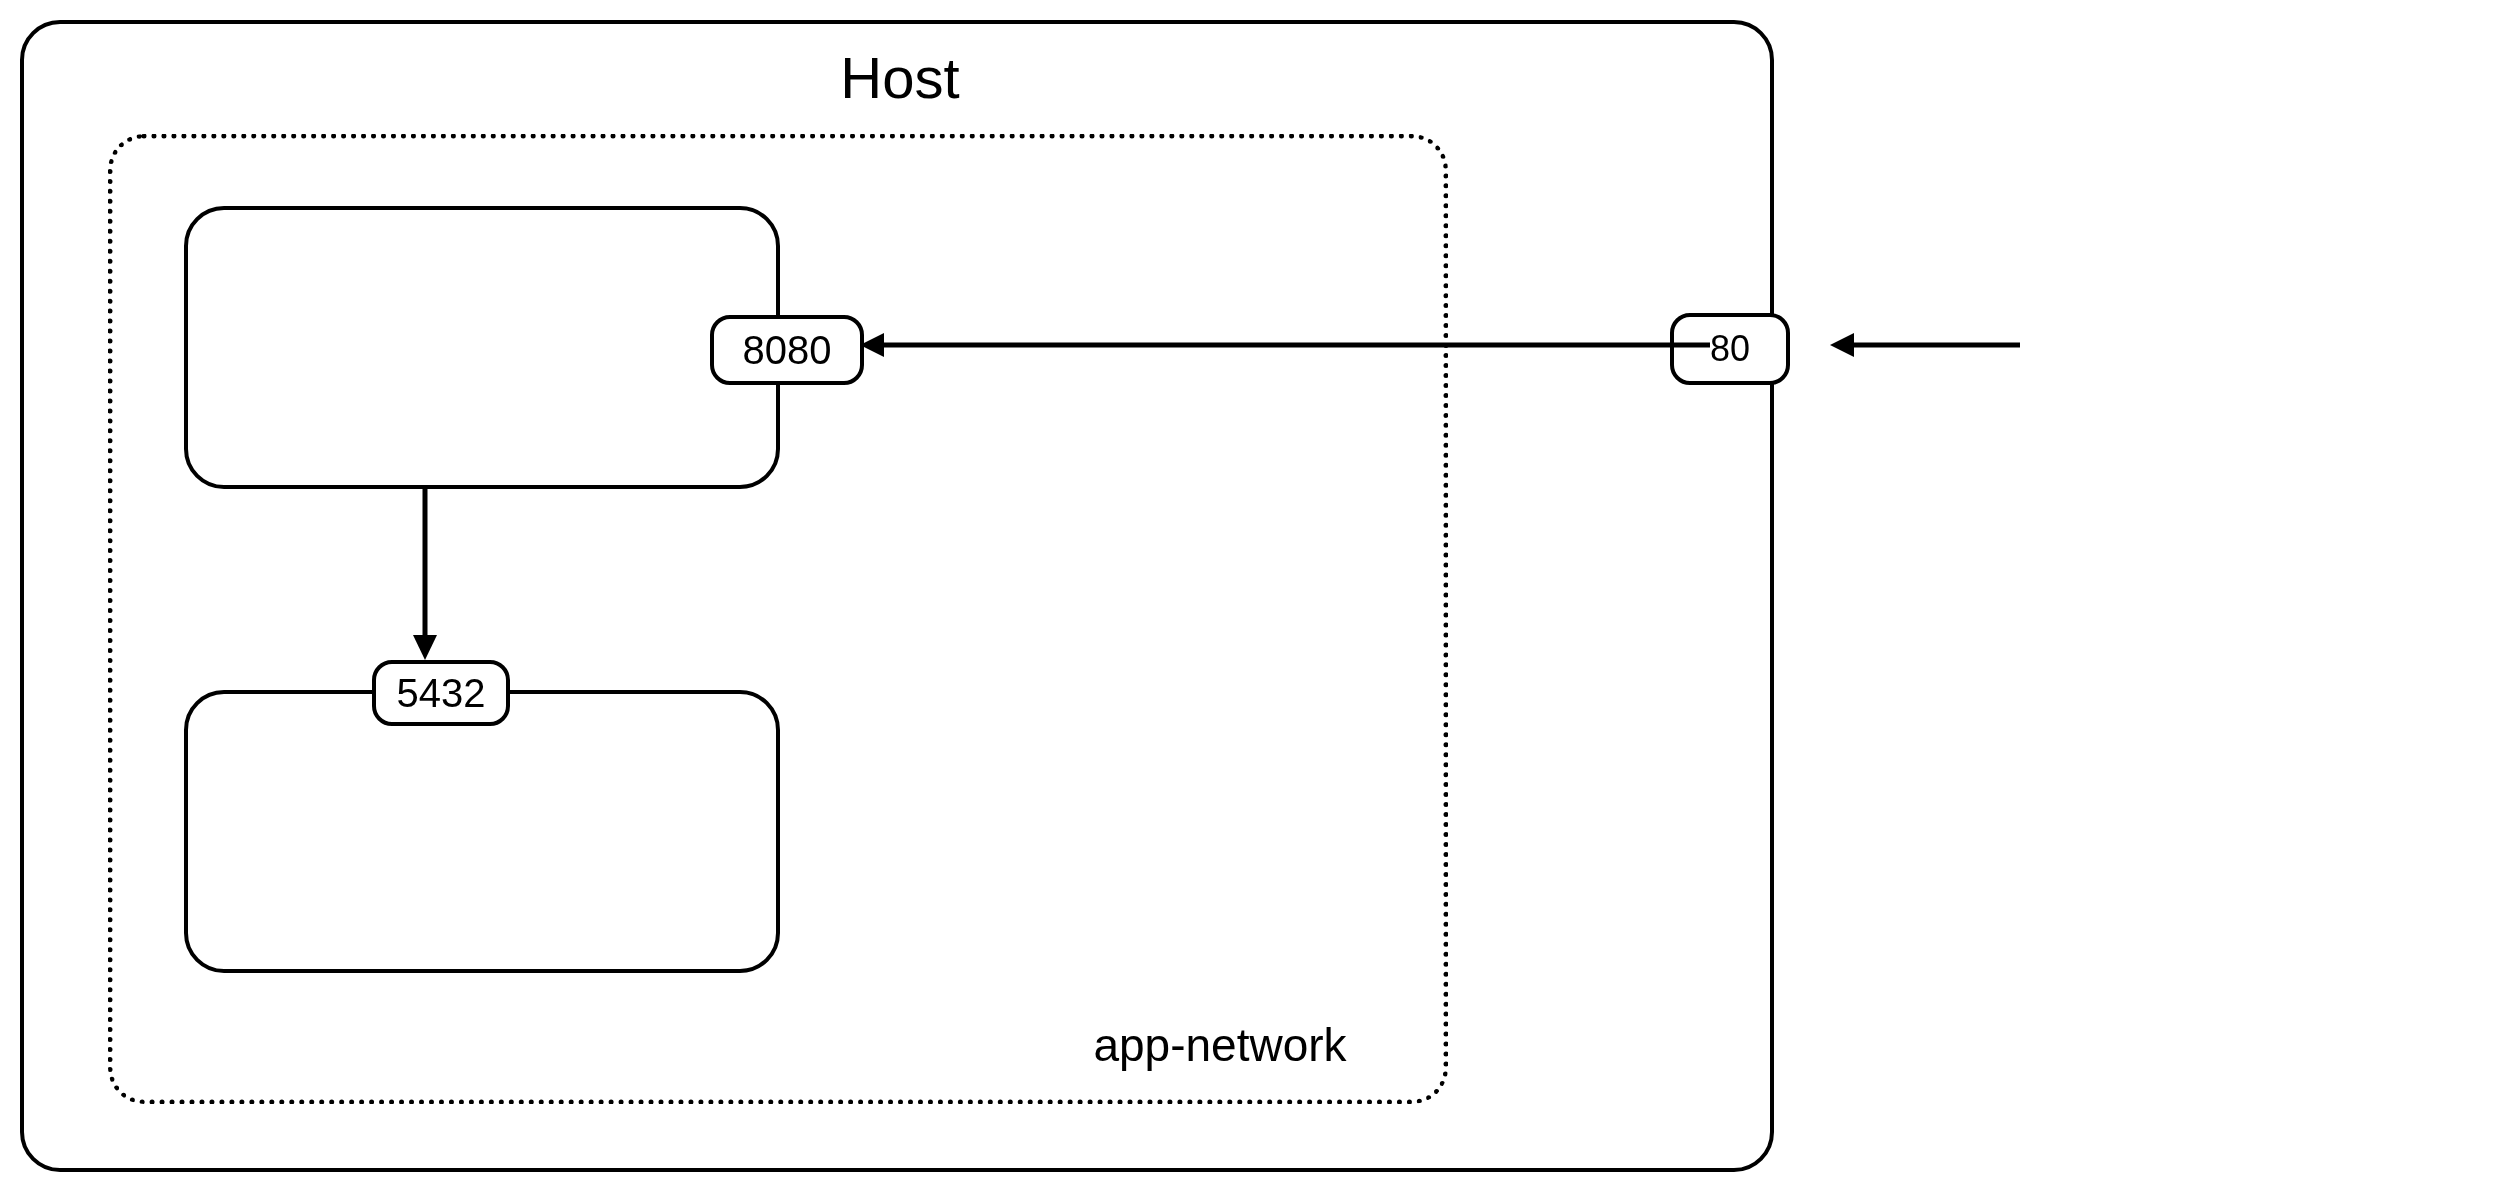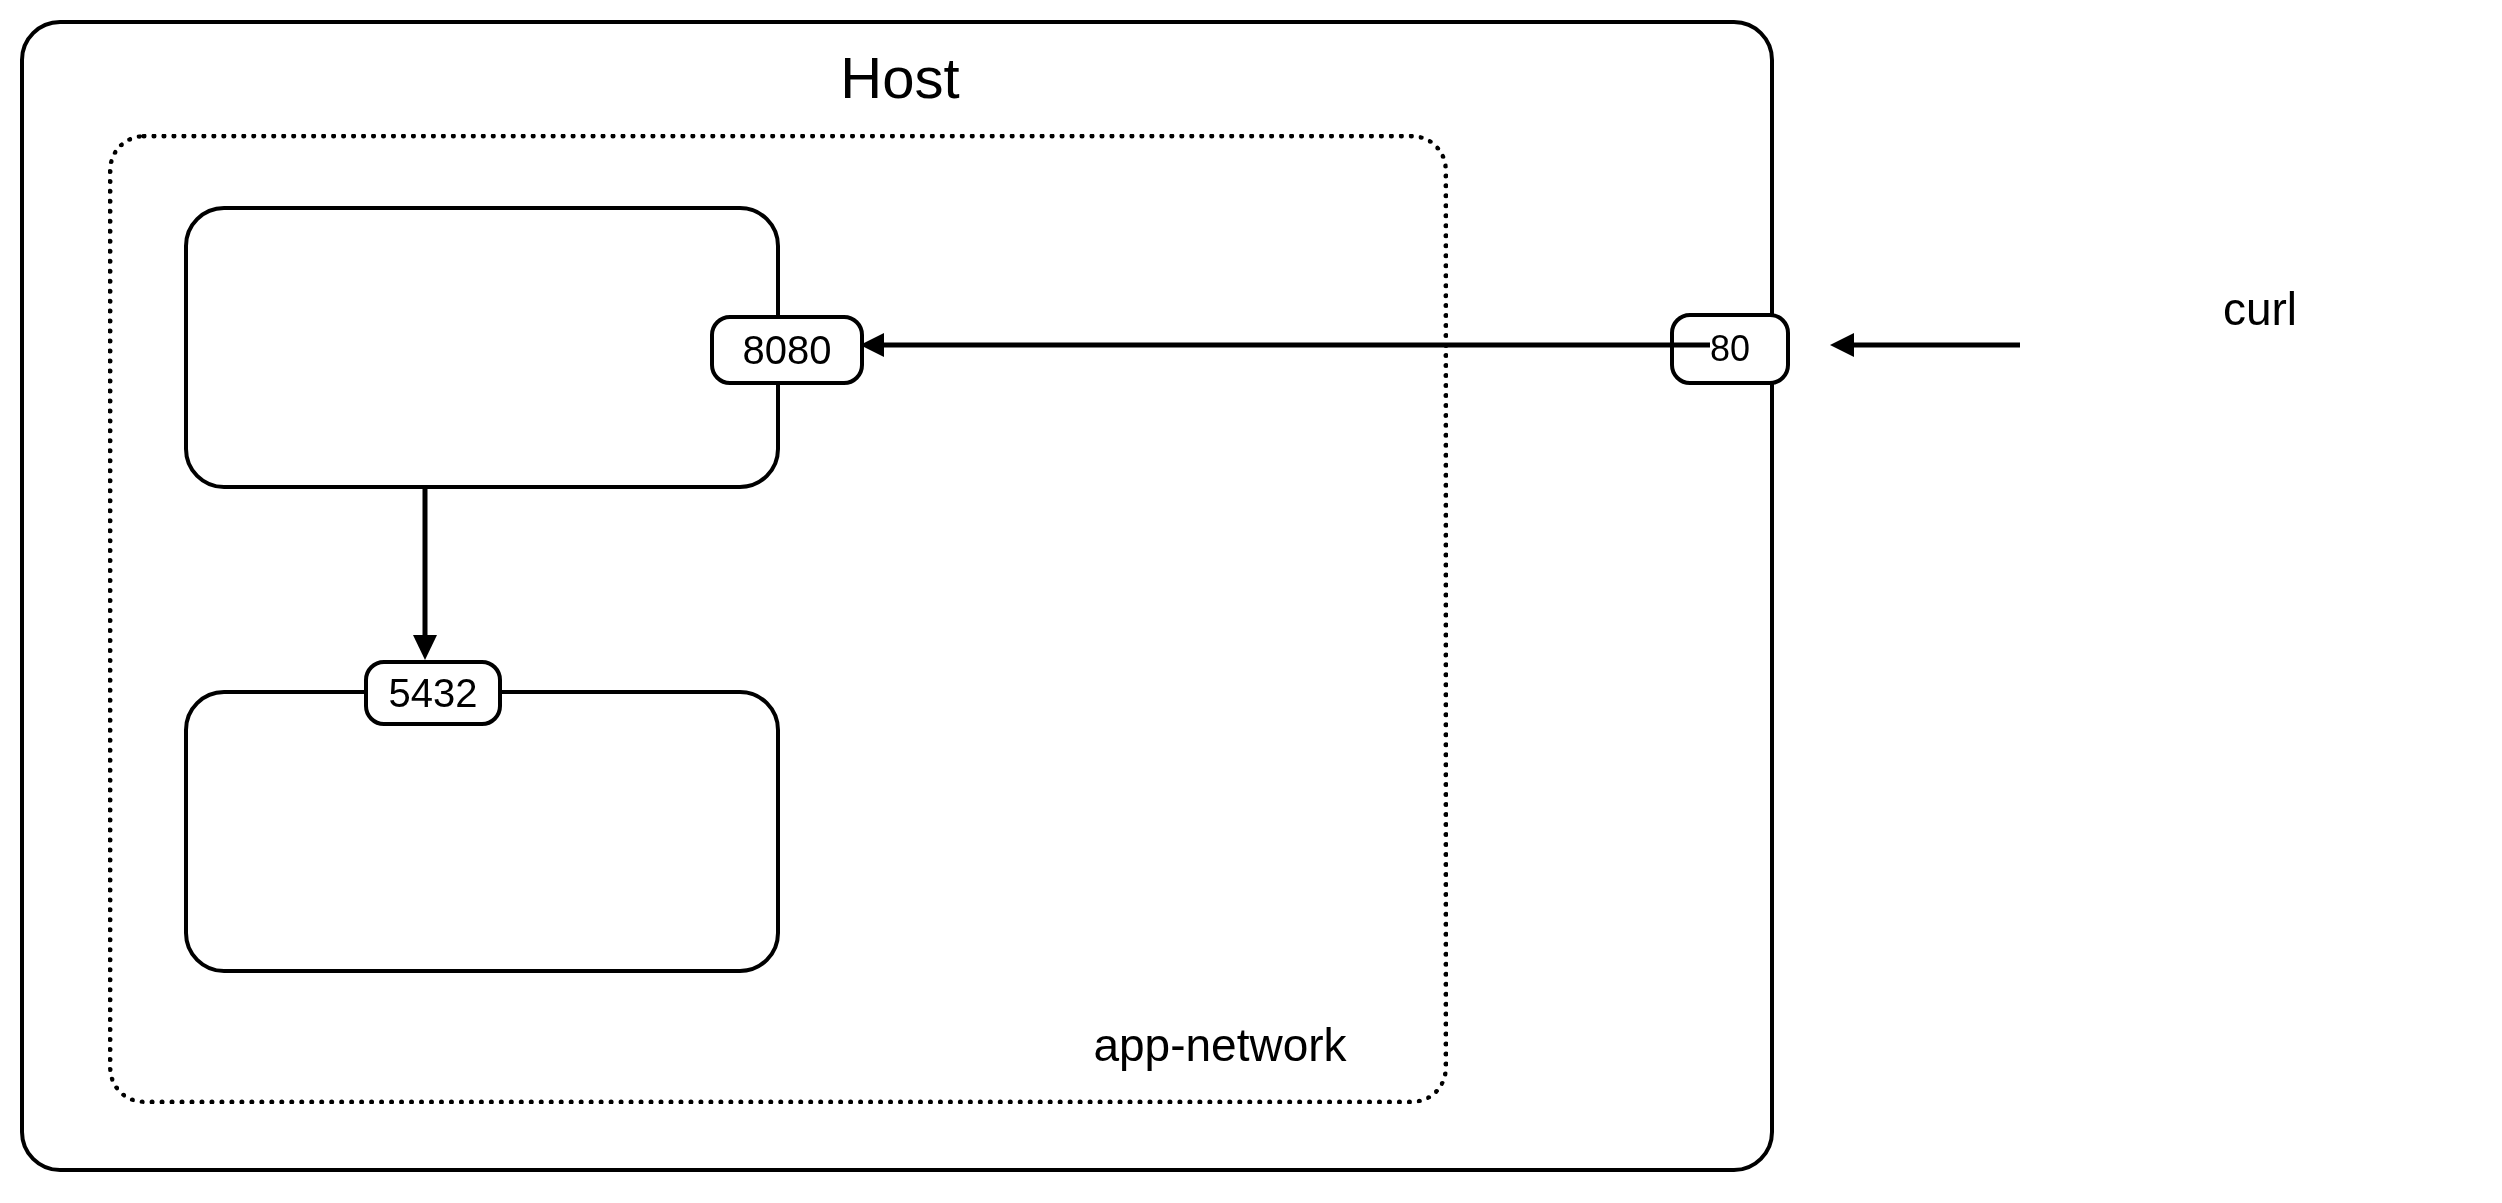--- a/index.html
+++ b/index.html
@@ -56,25 +56,24 @@
   <div class="box" style="left:20px; top:20px; width:1746px; height:1144px;"></div>
   <div class="label" style="left:800px; top:44px; width:200px; font-size:58px;">Host</div>
 
   <div class="box dotted" style="left:108px; top:134px; width:1330px; height:960px;"></div>
   <div class="label" style="left:1050px; top:1018px; width:340px; font-size:46px;text-align:center;">app-network</div>
 
   <div class="box" style="left:184px; top:206px; width:588px; height:275px;"></div>
   <div class="port" style="left:710px; top:315px; width:146px; height:62px;">8080</div>
 
   <div class="box" style="left:184px; top:690px; width:588px; height:275px;"></div>
-  <div class="port" style="left:364px; top:660px; width:130px; height:58px;">5432</div>
+  <div class="port" style="left:372px; top:660px; width:130px; height:58px;">5432</div>
 
   <div class="port" style="left:1670px; top:313px; width:112px; height:64px; font-size:36px;">80</div>
 
-  <div class="label" style="left:2080px; top:282px; width:360px; font-size:46px;">curl</div>
 
   <svg class="arrow" style="left:1830px; top:330px; width:190px; height:40px;">
     <line x1="190" y1="15" x2="18" y2="15" stroke="#000" stroke-width="5"></line>
     <polygon points="0,15 24,3 24,27" fill="#000"></polygon>
   </svg>
 
   <svg class="arrow" style="left:860px; top:330px; width:850px; height:40px;">
     <line x1="850" y1="15" x2="18" y2="15" stroke="#000" stroke-width="5"></line>
     <polygon points="0,15 24,3 24,27" fill="#000"></polygon>
   </svg>

